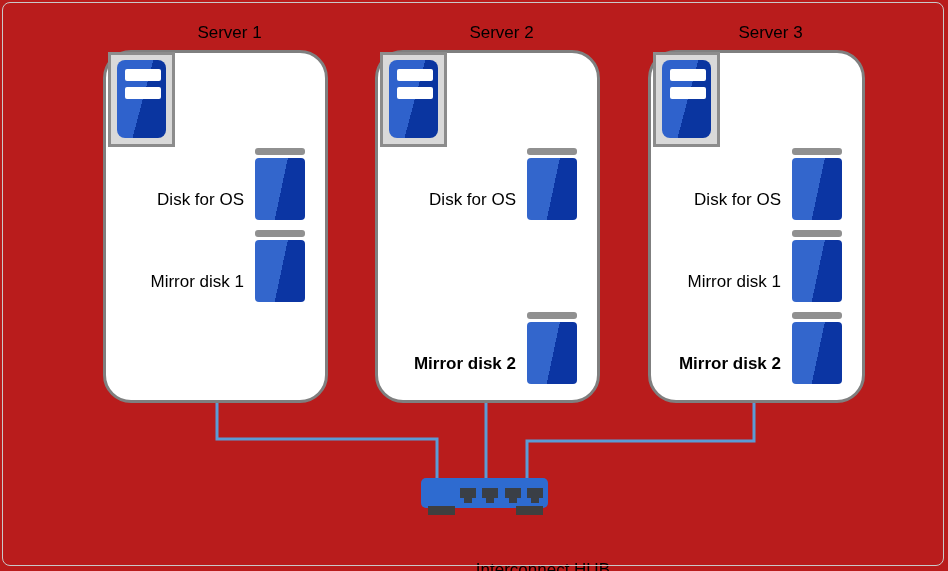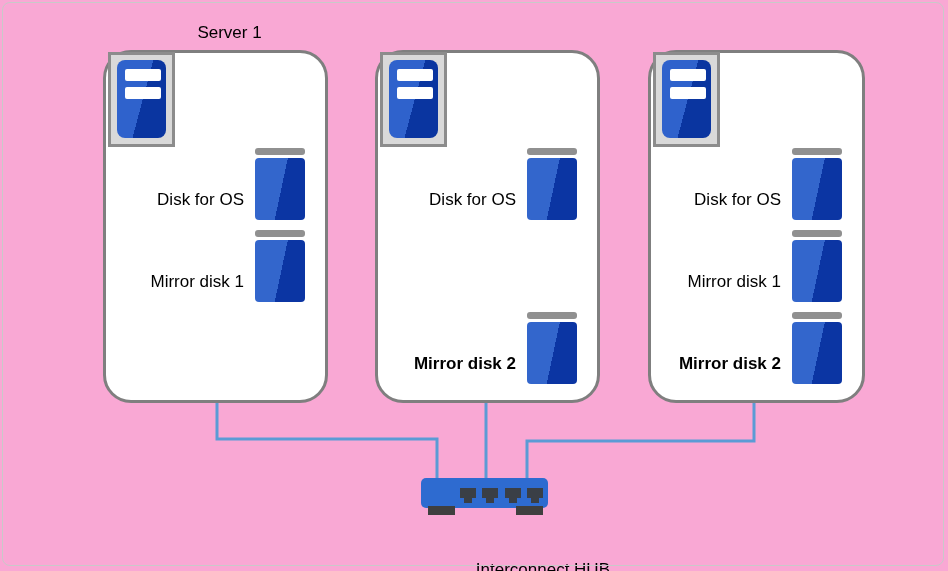--- a/index.html
+++ b/index.html
@@ -2,21 +2,21 @@
 <html><head>
 <meta charset="utf-8">
 <style>
   * { margin:0; padding:0; box-sizing:border-box; }
   html,body { background:#ffffff; }
   body { font-family:"Liberation Sans", sans-serif; color:#000000; }
 
   .canvas {
     position:relative;
     width:948px; height:571px;
-    background:#f9a8d4;
+    background:#b91c1c;
     overflow:hidden;
   }
 
   
   .page-frame {
     position:absolute; left:2px; top:2px; right:4px; bottom:5px;
     border:1px solid #c9c9c9; border-radius:8px;
     pointer-events:none;
   }
 
@@ -140,20 +140,21 @@
     <div class="disk-row row1">
       <div class="disk-label">Mirror disk 1</div>
       <div class="disk-icon">
         <div class="cap"></div>
         <div class="disk-body"></div>
       </div>
     </div>
   </div>
 
   <div class="server s2">
+    <div class="server-title">Server 2</div>
     <div class="server-outline"></div>
     <div class="server-icon">
       <div class="tower">
         <div class="bar b1"></div>
         <div class="bar b2"></div>
       </div>
     </div>
     <div class="disk-row row0">
       <div class="disk-label">Disk for OS</div>
       <div class="disk-icon">
@@ -164,20 +165,21 @@
     <div class="disk-row row2">
       <div class="disk-label">Mirror disk 2</div>
       <div class="disk-icon">
         <div class="cap"></div>
         <div class="disk-body"></div>
       </div>
     </div>
   </div>
 
   <div class="server s3">
+    <div class="server-title">Server 3</div>
     <div class="server-outline"></div>
     <div class="server-icon">
       <div class="tower">
         <div class="bar b1"></div>
         <div class="bar b2"></div>
       </div>
     </div>
     <div class="disk-row row0">
       <div class="disk-label">Disk for OS</div>
       <div class="disk-icon">

